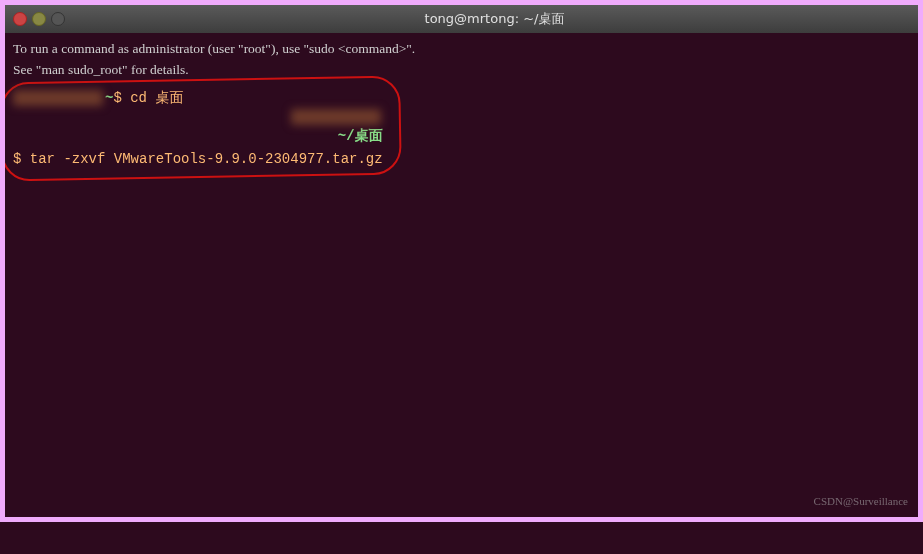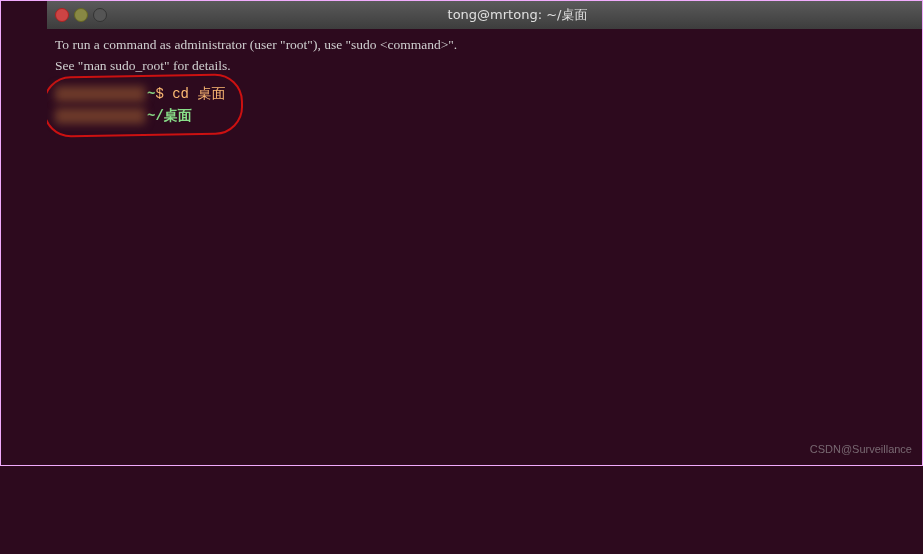--- a/index.html
+++ b/index.html
@@ -7,25 +7,24 @@
     body {
       width: 923px;
       height: 554px;
       background: #2d0a1e;
       font-family: 'Courier New', Courier, monospace;
       overflow: hidden;
     }
 
     .window {
       width: 923px;
-      height: 466px;
+      height: 522px;
       display: flex;
       flex-direction: column;
-      border: 1px solid #f0abfc;
-      padding-left: 46px;
+      border: 5px solid #f0abfc;
     }
 
     .titlebar {
       background: linear-gradient(to bottom, #5a5a5a, #3d3d3d);
       height: 28px;
       display: flex;
       align-items: center;
       padding: 0 8px;
       gap: 6px;
       flex-shrink: 0;
@@ -119,24 +118,25 @@
       color: #88dd88;
       font-weight: bold;
     }
 
     .cmd-text {
       color: #fdba74;
     }
 
     .second-cmd-line {
       display: flex;
-      align-items: center;
+      align-items: flex-end;
       white-space: pre;
       font-size: 14px;
       line-height: 1.6;
+      flex-direction: column;
     }
 
     .prompt2-blurred {
       display: inline-block;
       width: 90px;
       height: 16px;
       background: #6d3a2a;
       filter: blur(4px);
       border-radius: 2px;
       vertical-align: middle;
@@ -147,21 +147,21 @@
       color: #88dd88;
       font-weight: bold;
     }
 
     .watermark {
       position: absolute;
       bottom: 8px;
       right: 10px;
       color: rgba(180, 180, 180, 0.55);
       font-size: 11px;
-      font-family: Liberation Sans, sans-serif;
+      font-family: Liberation Serif, serif;
     }
   </style>
 </head>
 <body>
 
 <div class="window">
   <div class="titlebar">
     <div class="titlebar-buttons">
       <div class="btn-close"></div>
       <div class="btn-minimize"></div>
@@ -185,19 +185,19 @@
         border: 2.5px solid #cc1111;
         border-radius: 28px;
         pointer-events: none;
         transform: rotate(-1deg);
       "></div>
 
       <div class="cmd-line">
         <span class="prompt-blurred"></span><span class="prompt-part">~</span><span class="cmd-text">$ cd 桌面</span>
       </div>
       <div class="second-cmd-line">
-        <span class="prompt2-blurred"></span><span class="prompt2-part">~/桌面</span>
+        <span class="prompt2-blurred"></span><span class="prompt2-part">~/桌面</span><span class="cmd-text">$ tar -zxvf VMwareTools-9.9.0-2304977.tar.gz</span>
       </div>
     </div>
 
     <div class="watermark">CSDN@Surveillance</div>
   </div>
 </div>
 
 </body></html>

